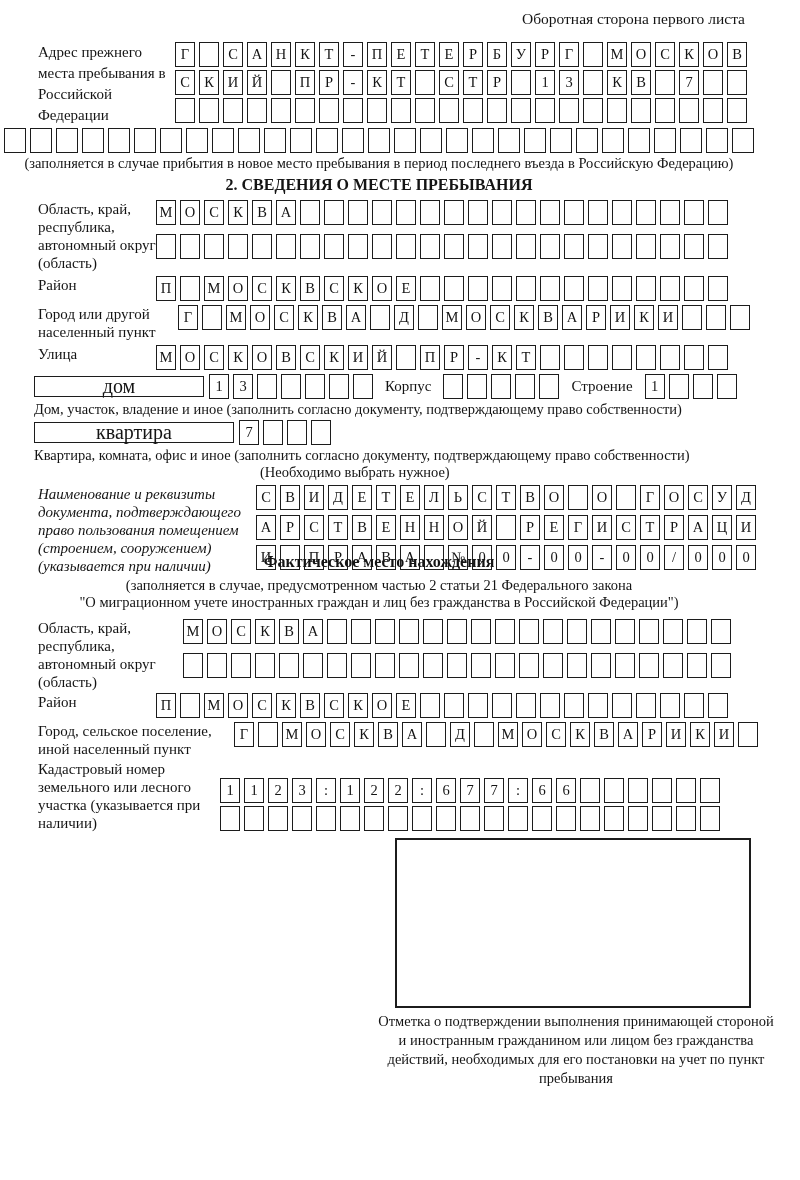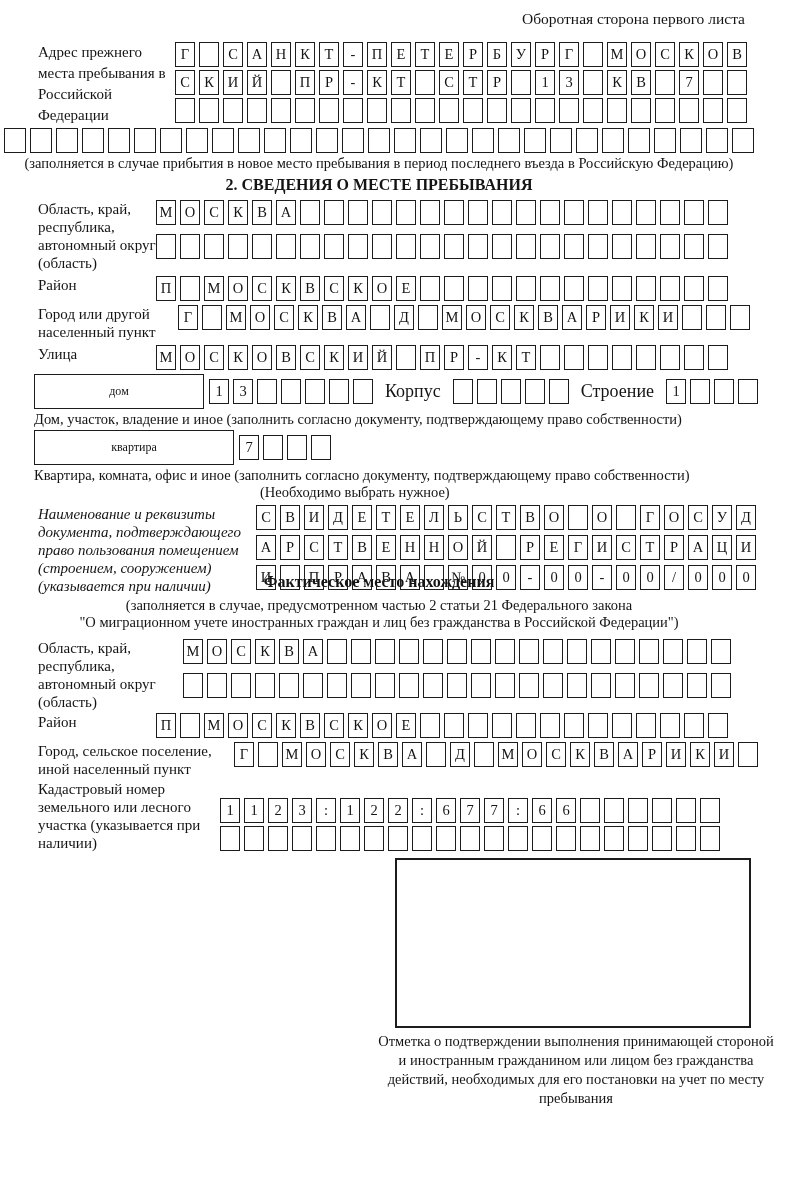--- a/index.html
+++ b/index.html
@@ -24,25 +24,25 @@
     display:inline-flex; align-items:center; justify-content:center;
     font-size:14.5px; line-height:1; background:#fff;
   }
   .grid.full .cell { width:22px; }
 
   .caption-center { text-align:center; font-size:14.5px; padding-right:50px; }
   .caption-left { font-size:14.5px; margin-left:26px; }
   .sec-title { text-align:center; font-weight:bold; font-size:16px; padding-right:50px; }
 
   .widebox {
-    border:1.7px solid #1c1c1c; height:35px; flex:none;
-    display:flex; align-items:center; justify-content:center; font-size:12px;
+    border:1.7px solid #1c1c1c; height:21px; flex:none;
+    display:flex; align-items:center; justify-content:center; font-size:20px;
   }
   .houserow { display:flex; align-items:center; gap:5px; margin-left:26px; }
-  .inline-lbl { font-size:18px; padding:0 7px; flex:none; }
+  .inline-lbl { font-size:15px; padding:0 7px; flex:none; }
 
   .placerow { display:flex; align-items:center; margin-left:30px; font-size:15px; }
   .checkbox {
     width:22px; height:26px; flex:none;
     border:1.7px solid #1c1c1c;
     display:inline-flex; align-items:center; justify-content:center;
     font-size:15px;
   }
 
   .bigbox { width:356px; height:170px; border:2px solid #1c1c1c; margin-left:387px; background:#fff; }
@@ -608,15 +608,15 @@
           <span class="cell"></span>
           <span class="cell"></span>
           <span class="cell"></span>
           <span class="cell"></span>
           <span class="cell"></span>
         </div>
     </div>
   </div>
 
   <div class="bigbox mt6"></div>
-  <div class="confirm-note mt4">Отметка о подтверждении выполнения принимающей стороной и иностранным гражданином или лицом без гражданства действий, необходимых для его постановки на учет по месту пребывания</div>
+  <div class="confirm-note mt4">Отметка о подтверждении выполнения принимающей стороной и иностранным гражданином или лицом без гражданства действий, необходимых для его постановки на учет по пункт пребывания</div>
 
 </div>
 
 </body></html>

